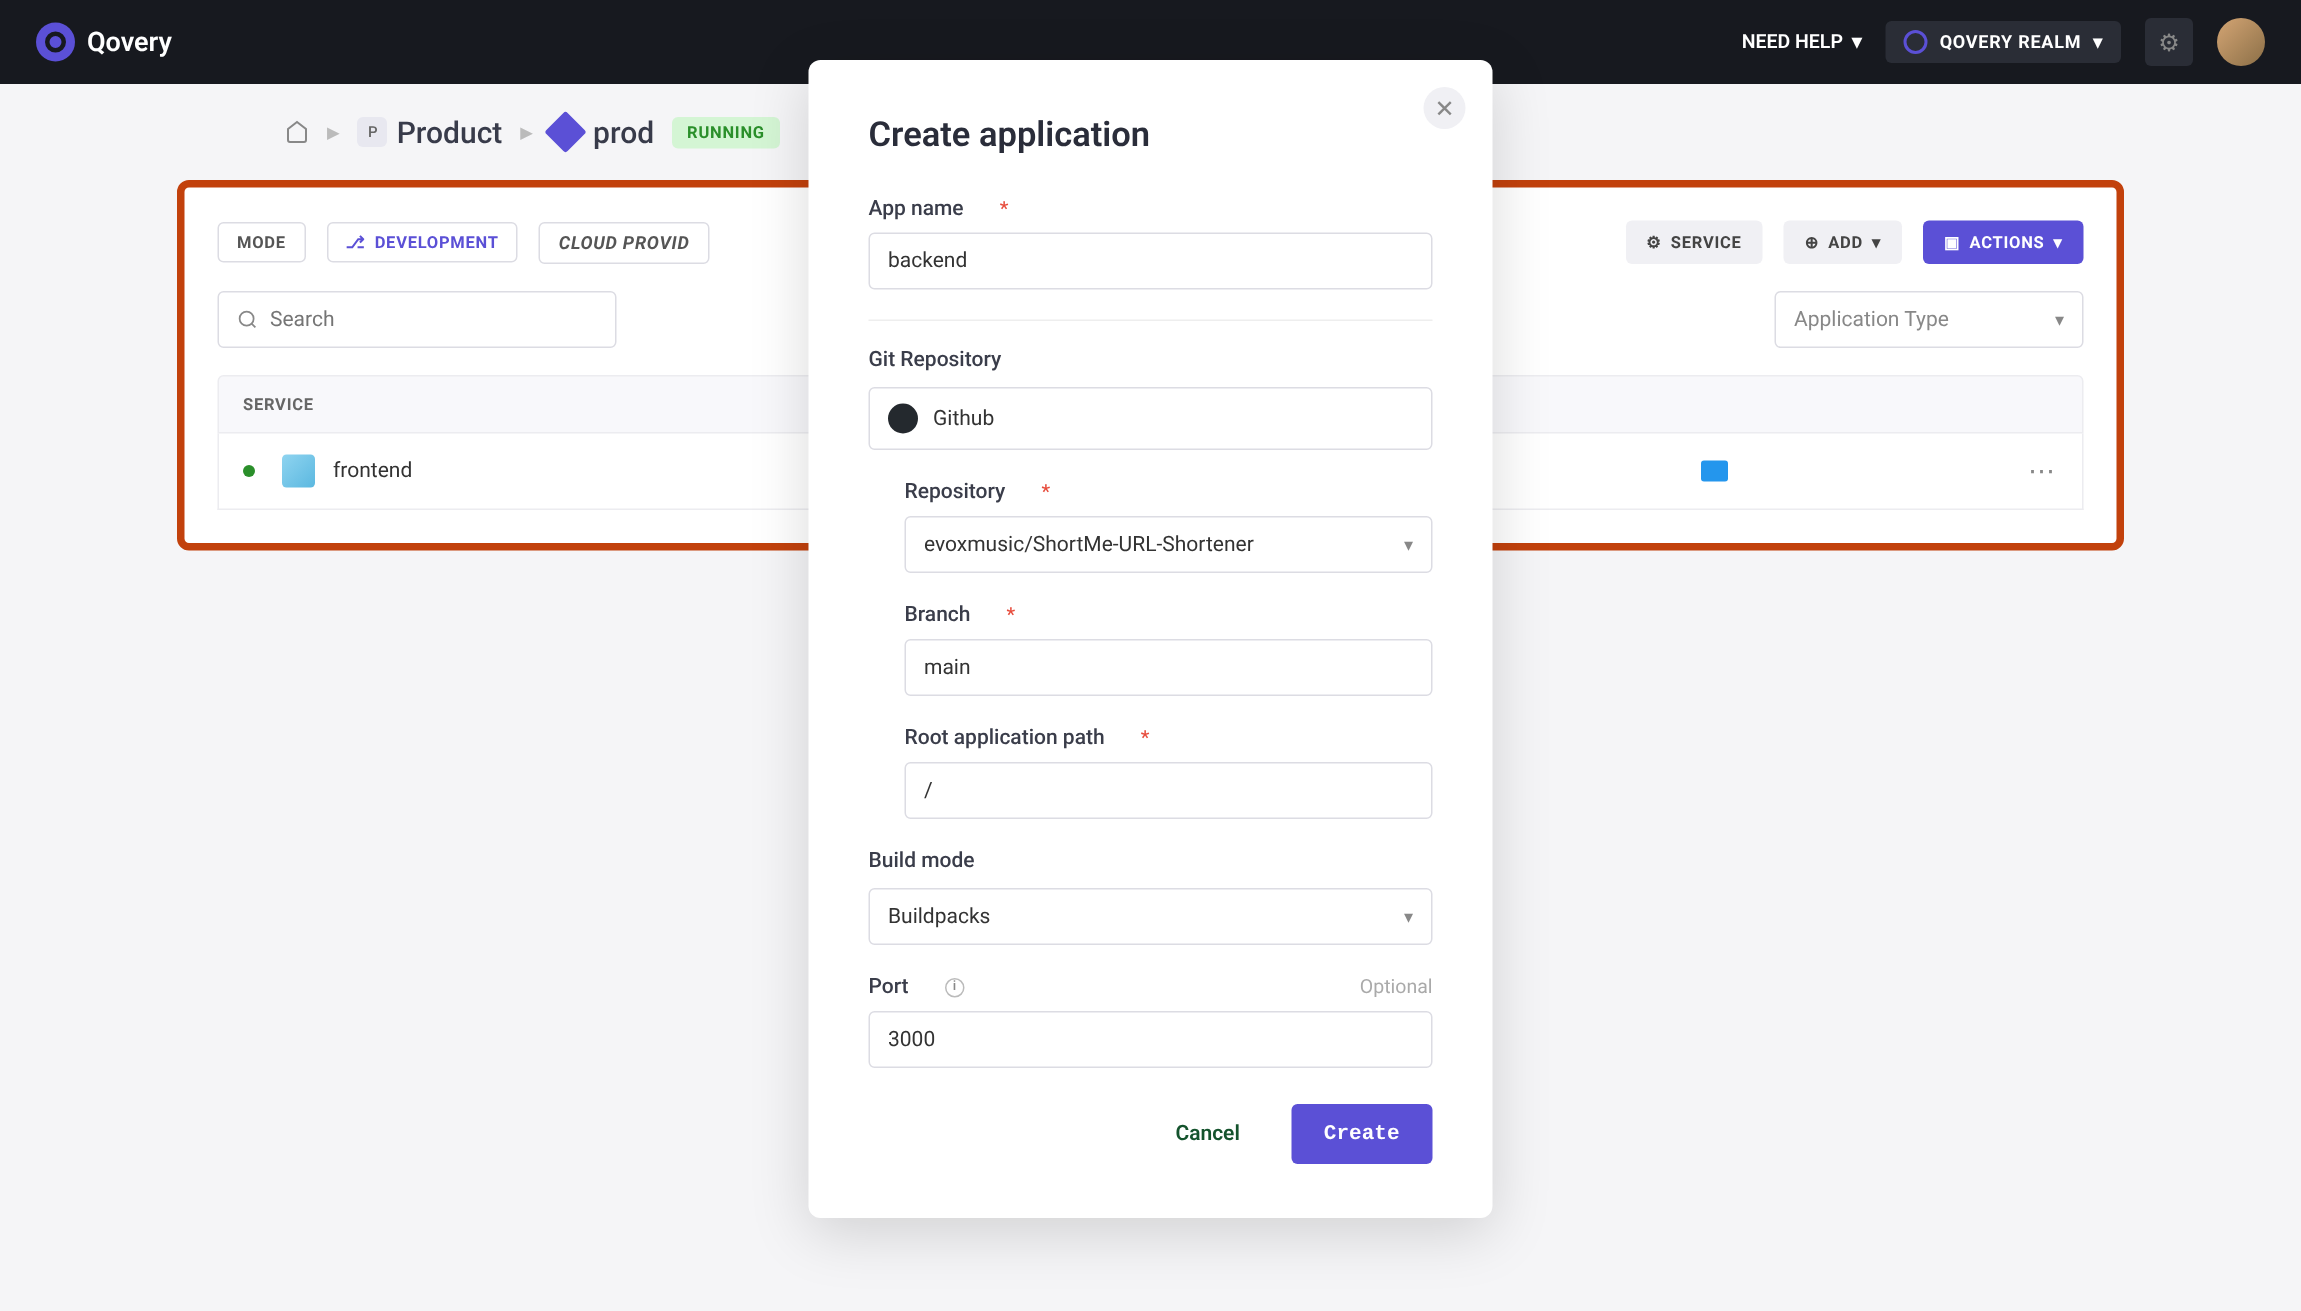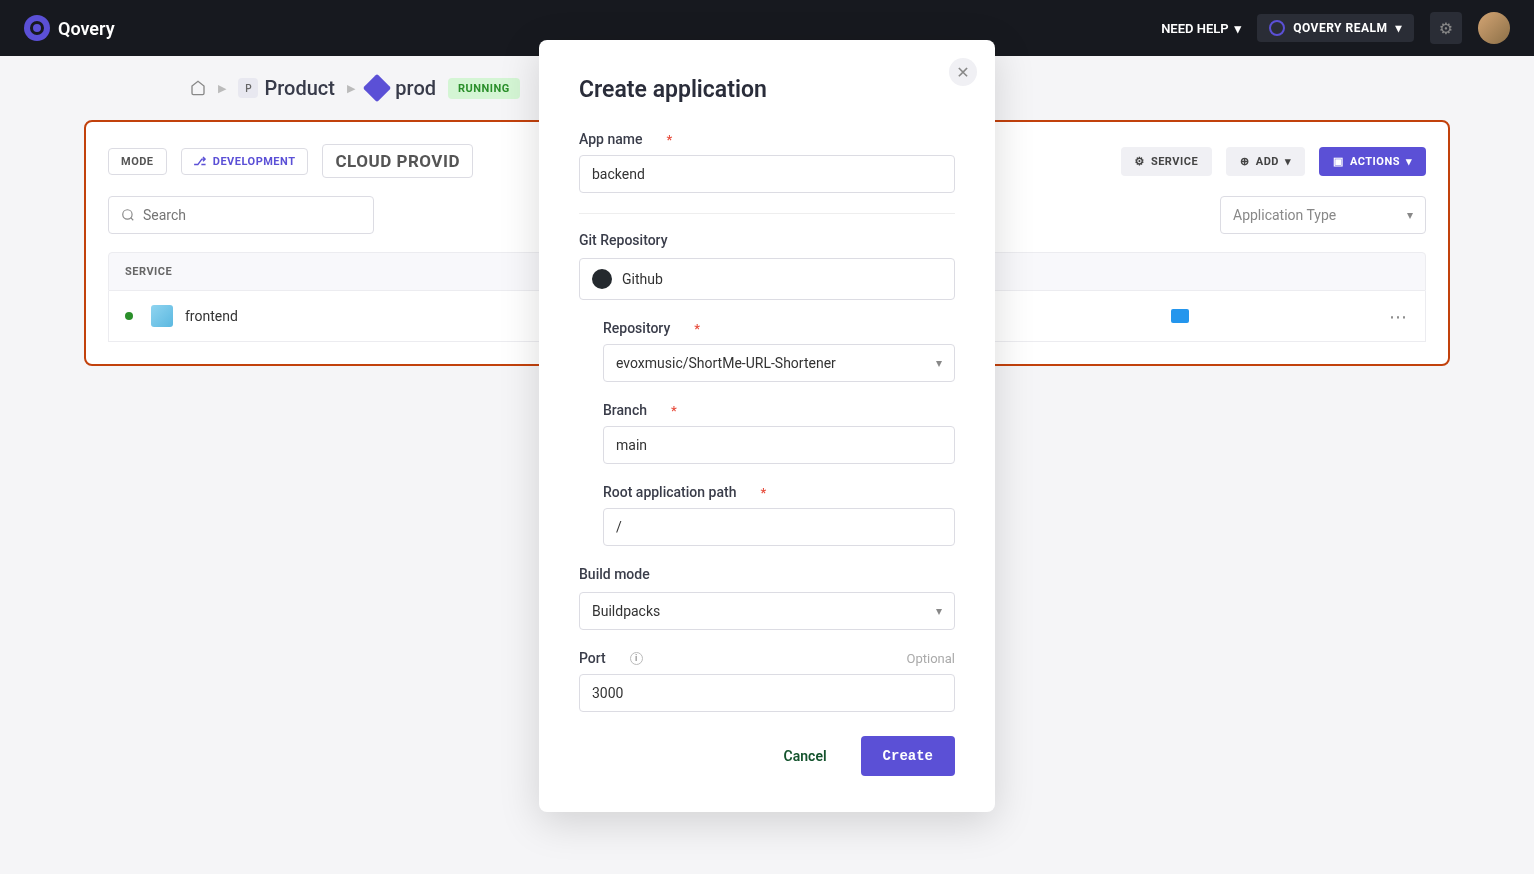--- a/index.html
+++ b/index.html
@@ -20,25 +20,25 @@
 
 .breadcrumb { display: flex; align-items: center; gap: 12px; padding: 20px 190px; }
 .breadcrumb-home { color: #888; cursor: pointer; }
 .breadcrumb-sep { color: #bbb; font-size: 11px; }
 .bc-badge { width: 20px; height: 20px; background: #e8e8f0; border-radius: 4px; display: inline-flex; align-items: center; justify-content: center; font-size: 10px; color: #666; margin-right: 6px; }
 .bc-link { color: #383b4a; font-size: 20px; font-weight: 500; display: flex; align-items: center; cursor: pointer; }
 .env-icon { width: 20px; height: 20px; background: #5b50d6; border-radius: 2px; margin-right: 8px; transform: rotate(45deg); }
 .status-badge { background: #d4f5d4; color: #2a8f2a; font-size: 11px; font-weight: 700; padding: 4px 10px; border-radius: 4px; letter-spacing: 0.5px; }
 
 
-.main { margin: 0 84px; background: #fff; border: 2px solid #c2410c; border-radius: 8px; padding: 22px; }
+.main { margin: 0 118px; background: #fff; border: 5px solid #c2410c; border-radius: 8px; padding: 22px; }
 .toolbar { display: flex; align-items: center; gap: 14px; margin-bottom: 18px; }
 .mode-pill { background: #fff; border: 1px solid #dcdce3; border-radius: 4px; padding: 6px 12px; font-size: 11px; font-weight: 700; color: #555; letter-spacing: 0.5px; }
 .dev-pill { background: #fff; border: 1px solid #dcdce3; border-radius: 4px; padding: 6px 12px; font-size: 11px; font-weight: 700; color: #5b50d6; letter-spacing: 0.5px; display: flex; align-items: center; gap: 6px; }
-.cloud-pill { background: #fff; border: 1px solid #dcdce3; border-radius: 4px; padding: 6px 12px; font-size: 17px; font-weight: 700; color: #555; letter-spacing: 0.5px; }
+.cloud-pill { background: #fff; border: 1px solid #dcdce3; border-radius: 4px; padding: 6px 12px; font-size: 12px; font-weight: 700; color: #555; letter-spacing: 0.5px; font-style: italic; }
 .spacer { flex: 1; }
 .settings-btn { background: #f0f0f4; border-radius: 4px; padding: 8px 14px; font-size: 11px; font-weight: 700; color: #444; display: flex; align-items: center; gap: 6px; cursor: pointer; letter-spacing: 0.5px; }
 .add-btn { background: #f0f0f4; border-radius: 4px; padding: 8px 14px; font-size: 11px; font-weight: 700; color: #444; display: flex; align-items: center; gap: 6px; cursor: pointer; letter-spacing: 0.5px; }
 .actions-btn { background: #5b50d6; color: #fff; border-radius: 4px; padding: 8px 14px; font-size: 11px; font-weight: 700; display: flex; align-items: center; gap: 6px; cursor: pointer; letter-spacing: 0.5px; }
 
 .filter-row { display: flex; gap: 3px; margin-bottom: 18px; }
 .search-box { flex: 0 0 266px; border: 1px solid #dcdce3; border-radius: 4px; padding: 10px 12px; display: flex; align-items: center; gap: 8px; color: #888; background: #fff; }
 .search-box input { border: none; outline: none; flex: 1; font-size: 14px; color: #333; }
 .type-select { margin-left: auto; width: 206px; border: 1px solid #dcdce3; border-radius: 4px; padding: 10px 12px; display: flex; align-items: center; justify-content: space-between; color: #888; font-size: 14px; background: #fff; cursor: pointer; }
 

